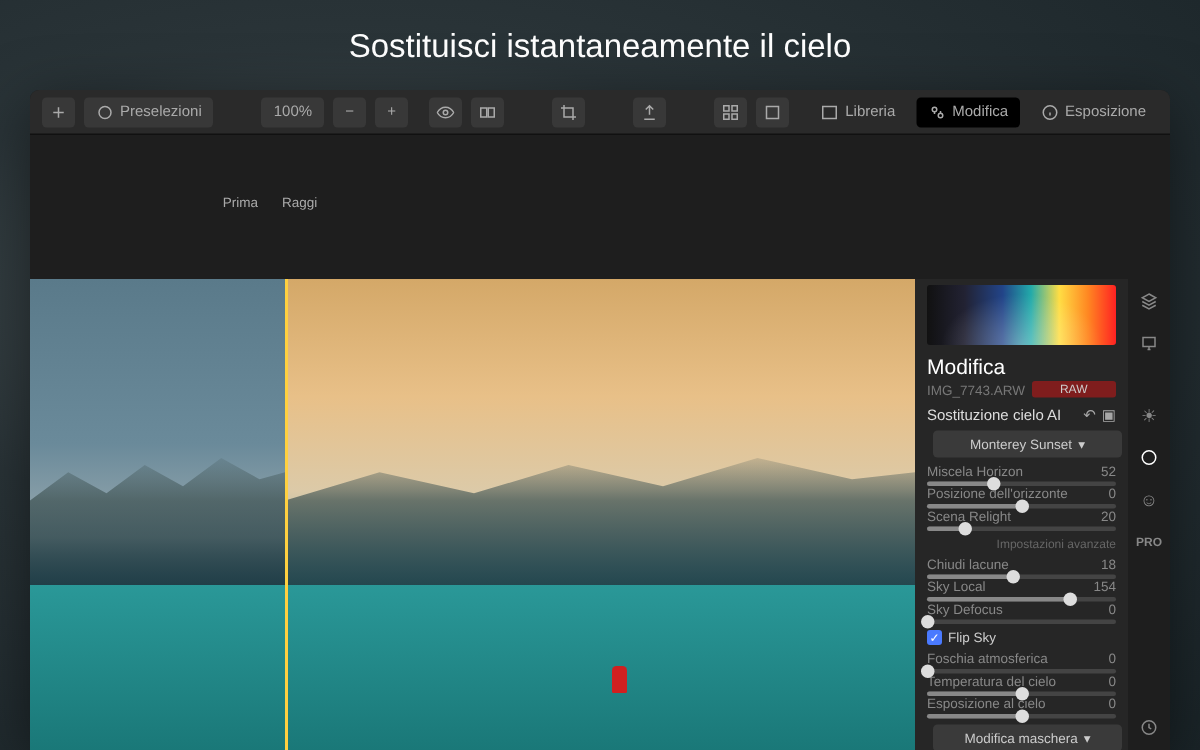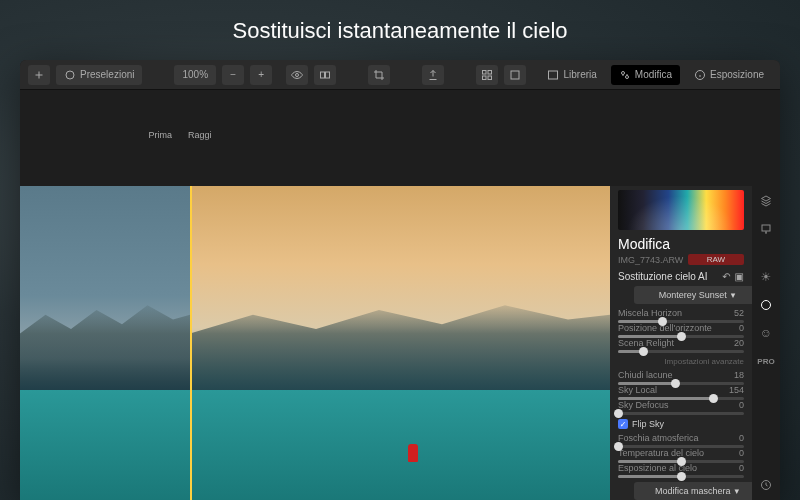--- a/index.html
+++ b/index.html
@@ -38,21 +38,21 @@
 .panel-body::-webkit-scrollbar{width:4px}
 .panel-body::-webkit-scrollbar-thumb{background:#444}
 .histo { height:40px; margin:4px 0; background:linear-gradient(90deg,#111 0%,#223 20%,#248 40%,#2aa 55%,#fd4 70%,#f82 85%,#f22 100%); border-radius:2px; position:relative; }
 .histo::before{content:"";position:absolute;inset:0;background:radial-gradient(ellipse at 50% 100%,rgba(255,255,255,.3) 0%,transparent 60%)}
 .sect-title{color:#fff;font-size:14px;font-weight:500;margin:6px 0 2px}
 .filename{font-size:9px;color:#777;display:flex;justify-content:space-between;align-items:center;margin-bottom:6px}
 .badge{background:#7f1d1d;color:#ccc;padding:1px 19px;border-radius:2px;font-size:8px}
 .tool-head{display:flex;justify-content:space-between;align-items:center;color:#ddd;font-size:10px;margin:4px 0}
 .tool-icons{display:flex;gap:4px}
 .tool-icons span{cursor:pointer;opacity:.7}
-.preset-btn{width:100%;height:18px;background:#3a3a3a;border-radius:3px;color:#ccc;font-size:9px;display:flex;align-items:center;justify-content:center;margin:4px 16px;cursor:pointer}
+.preset-btn{width:100%;height:18px;background:#3a3a3a;border-radius:3px;color:#ccc;font-size:9px;display:flex;align-items:center;justify-content:center;margin:4px 4px;cursor:pointer}
 .slider-row{margin:0 0}
 .slider-row .sl-head{display:flex;justify-content:space-between;font-size:9px;color:#888;margin-bottom:2px}
 .slider{height:3px;background:#444;border-radius:2px;position:relative}
 .slider .track{height:100%;background:#888;border-radius:2px;position:absolute;left:0}
 .slider .knob{width:9px;height:9px;background:#ddd;border-radius:50%;position:absolute;top:-3px;margin-left:-4px;cursor:pointer}
 .adv{text-align:right;font-size:8px;color:#666;margin:4px 0}
 .check-row{display:flex;align-items:center;gap:4px;font-size:9px;color:#ccc;margin:4px 0}
 .check{width:10px;height:10px;background:#4a7aff;border-radius:2px;display:flex;align-items:center;justify-content:center;color:#fff;font-size:8px}
 
 

